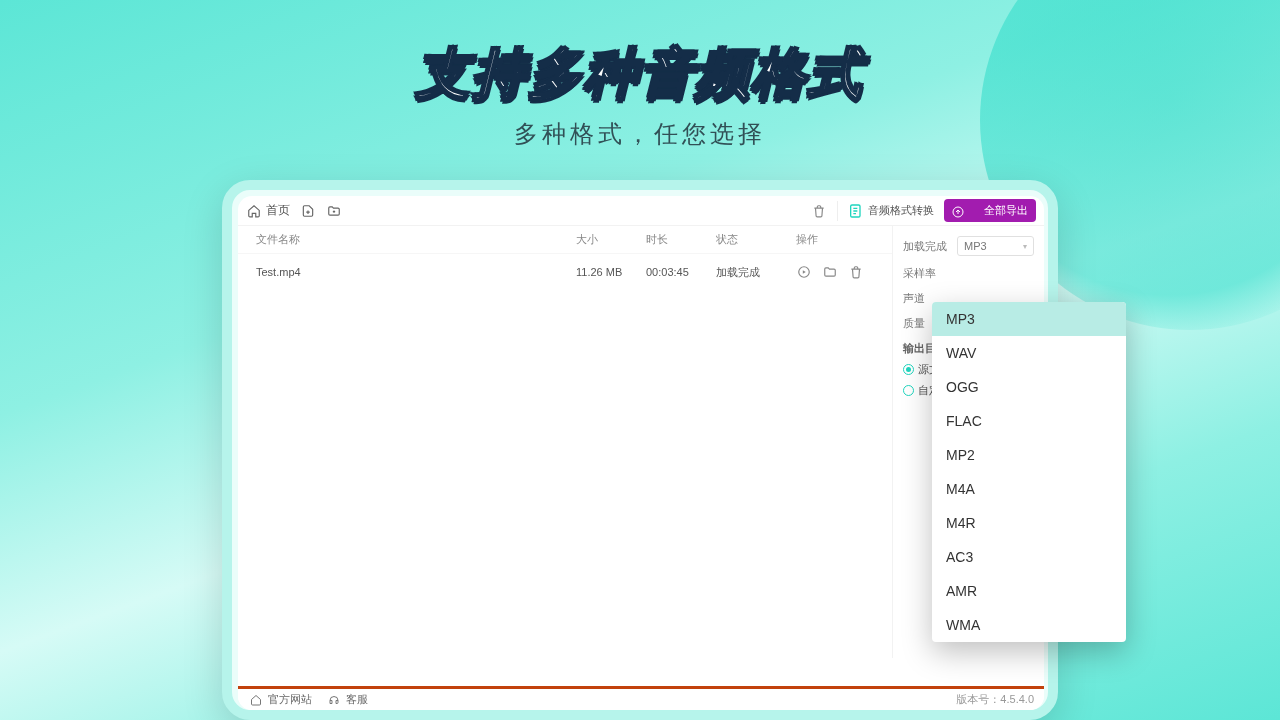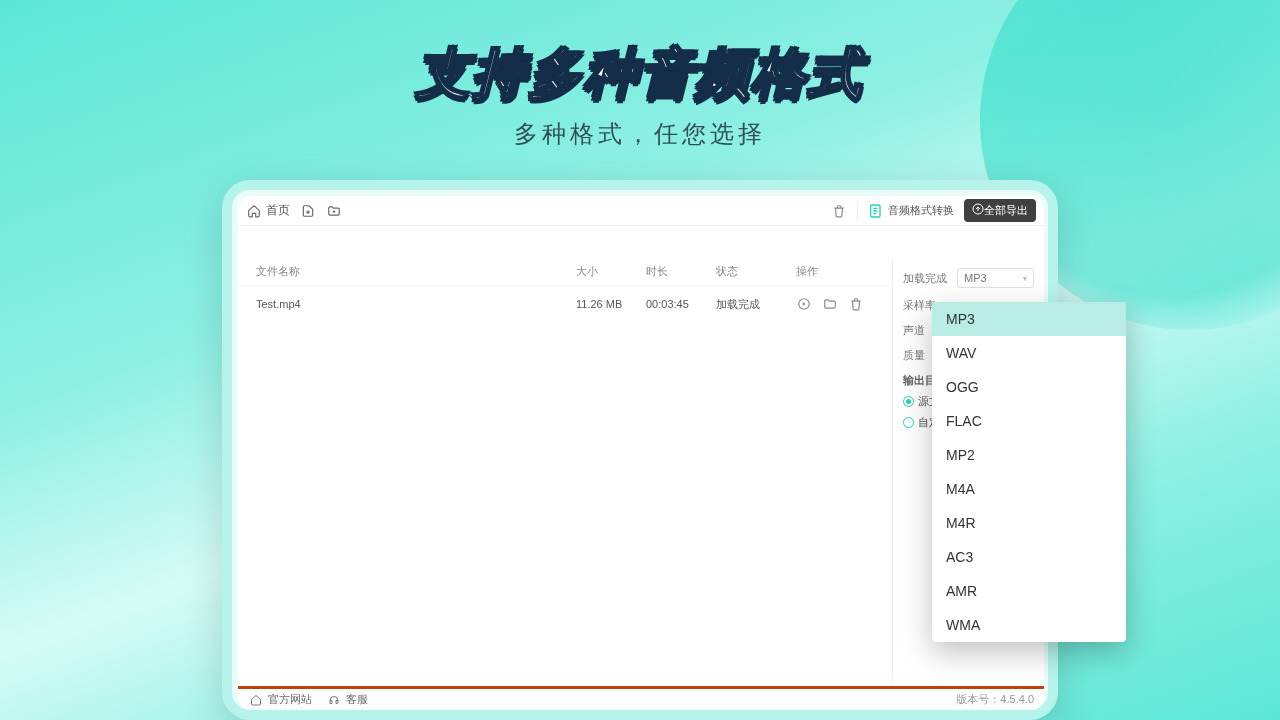--- a/index.html
+++ b/index.html
@@ -102,27 +102,27 @@
   .tool-home { display: flex; align-items: flex-end; gap: 4px; font-size: 12px; color: #555; cursor: pointer; }
   .ico { width: 16px; height: 16px; color: #666; display: inline-flex; align-items: center; justify-content: center; }
   .toolbar .spacer { flex: 1; }
 
   .feature-tag {
     display: flex; align-items: center; gap: 4px;
     font-size: 11px; color: #555;
   }
   .feature-tag .fico { width: 16px; height: 16px; }
   .export-all {
-    background: #404040; color: #fff; border-radius: 4px;
-    padding: 4px 8px; font-size: 11px; display: flex; align-items: flex-start; gap: 0;
+    background: #a21caf; color: #fff; border-radius: 4px;
+    padding: 4px 8px; font-size: 11px; display: flex; align-items: flex-end; gap: 20px;
     cursor: pointer;
   }
 
   
-  .content { display: flex; height: calc(100% - 28px - 30px - 24px); margin-top: 32px; }
+  .content { display: flex; height: calc(100% - 28px - 30px - 24px); }
   .list-area { flex: 1; display: flex; flex-direction: column; }
   .side-panel { width: 152px; border-left: 1px solid #f2f2f2; padding: 10px 10px 0 10px; font-size: 11px; color: #555; position: relative; }
 
   .thead {
     display: flex; padding: 6px 18px; font-size: 11px; color: #888;
     border-bottom: 1px solid #f6f6f6;
   }
   .c-name { flex: 0 0 320px; }
   .c-size { flex: 0 0 70px; }
   .c-dur  { flex: 0 0 70px; }

